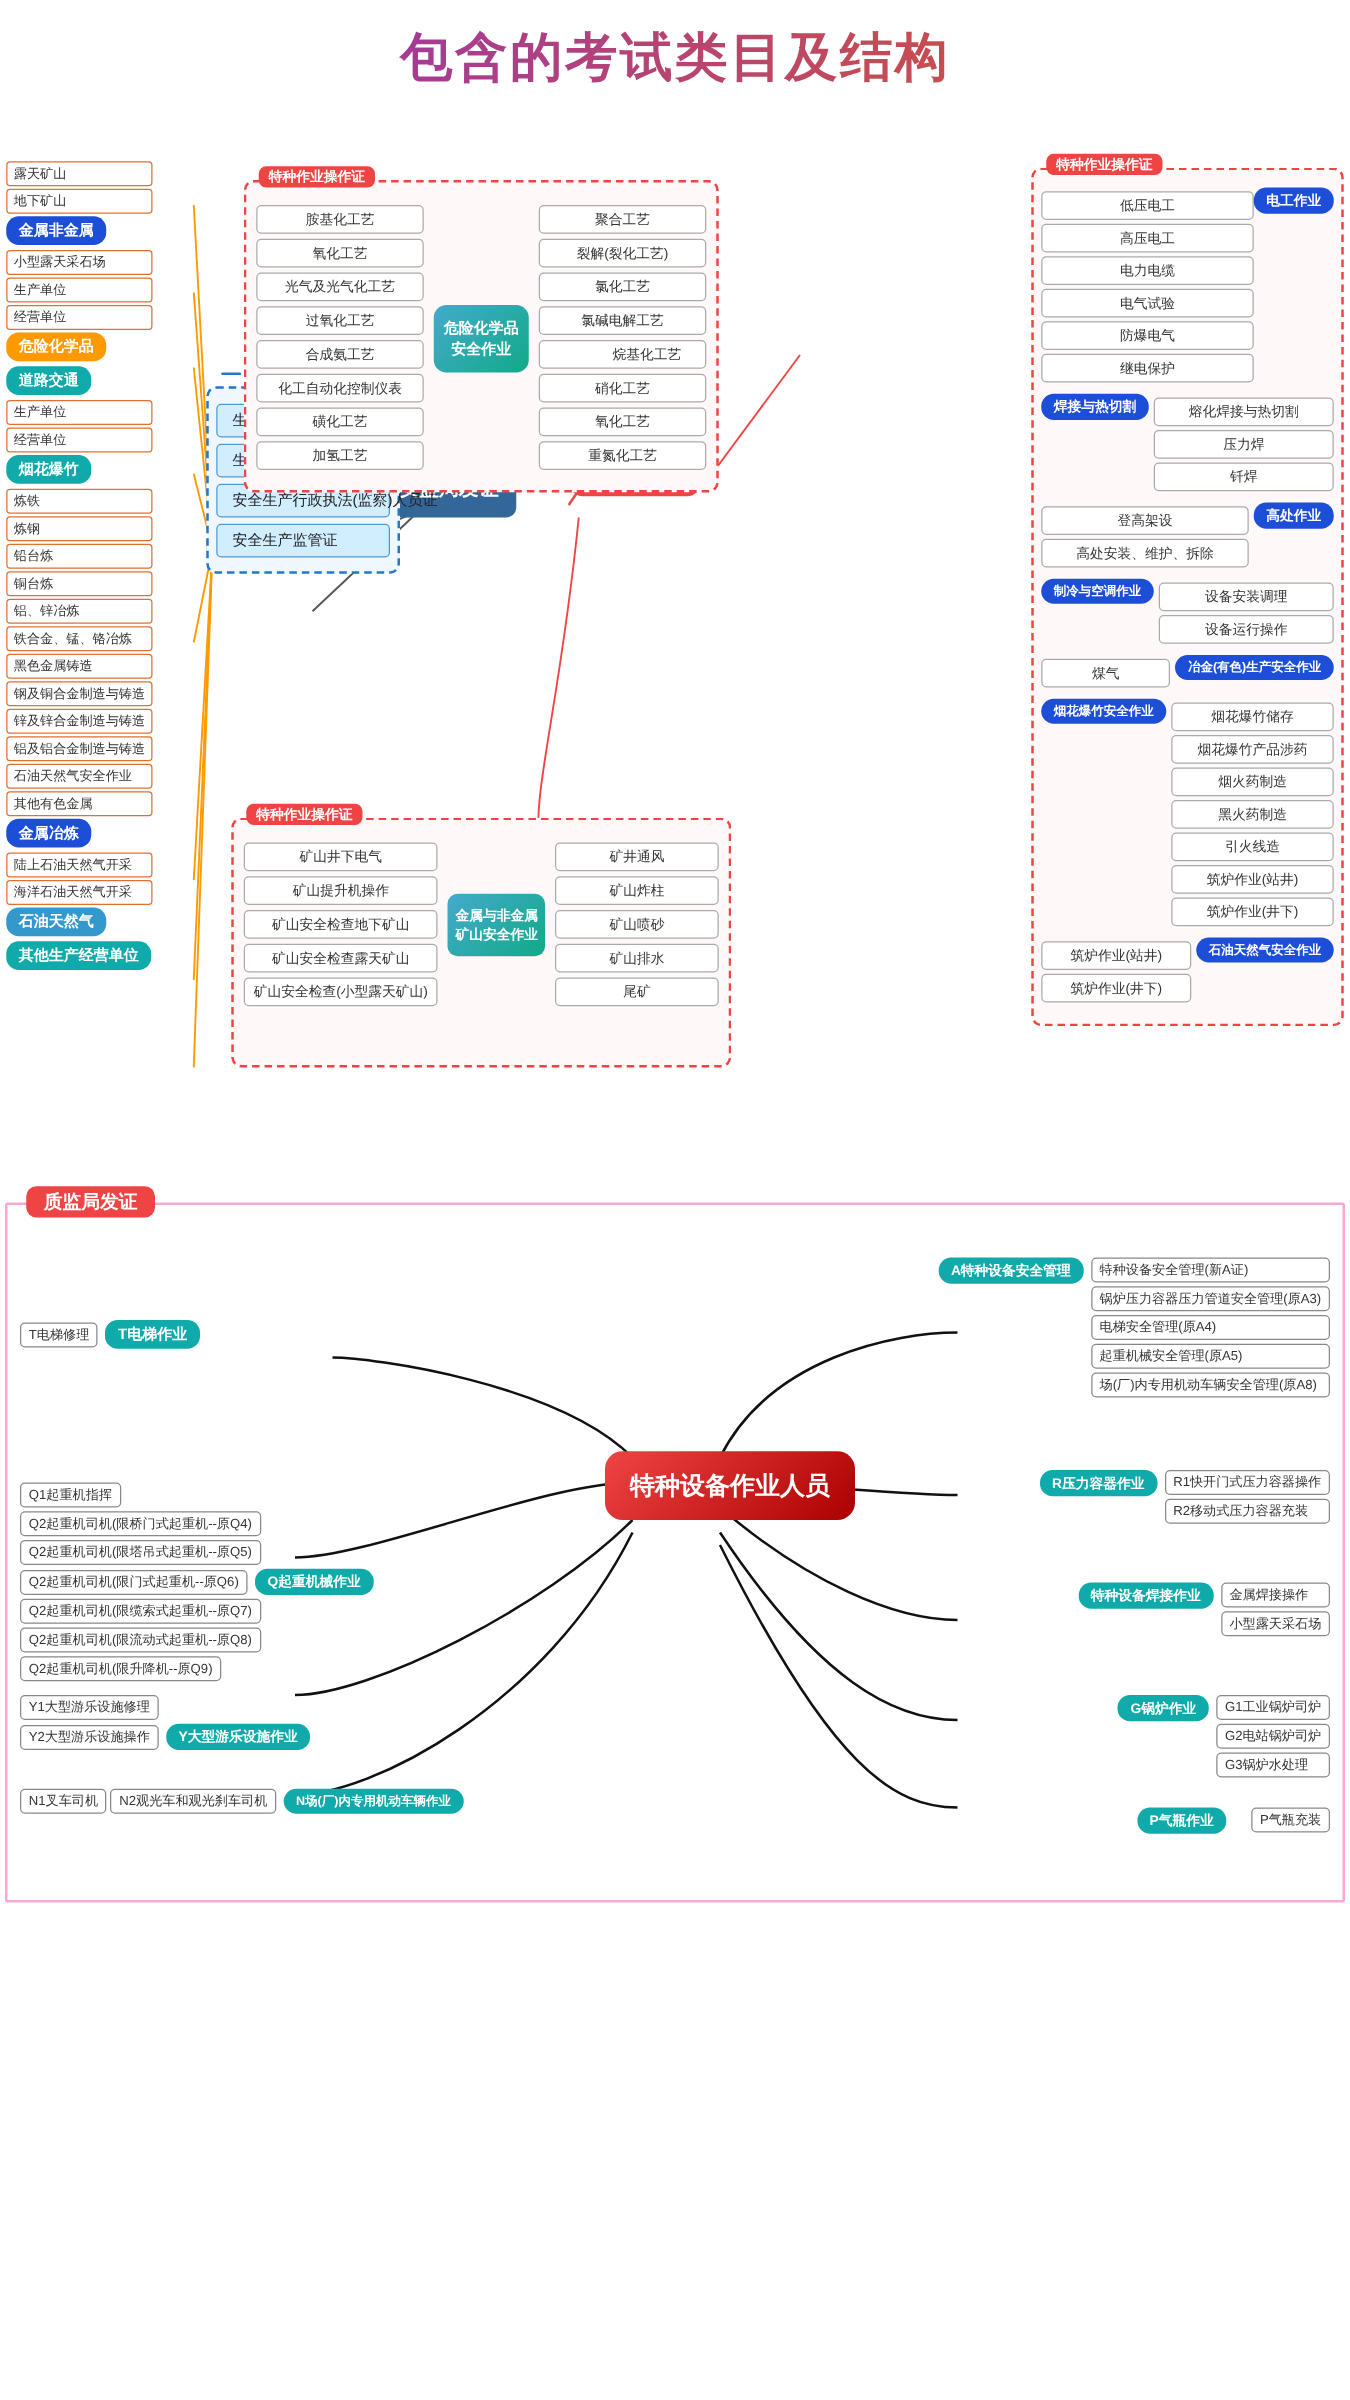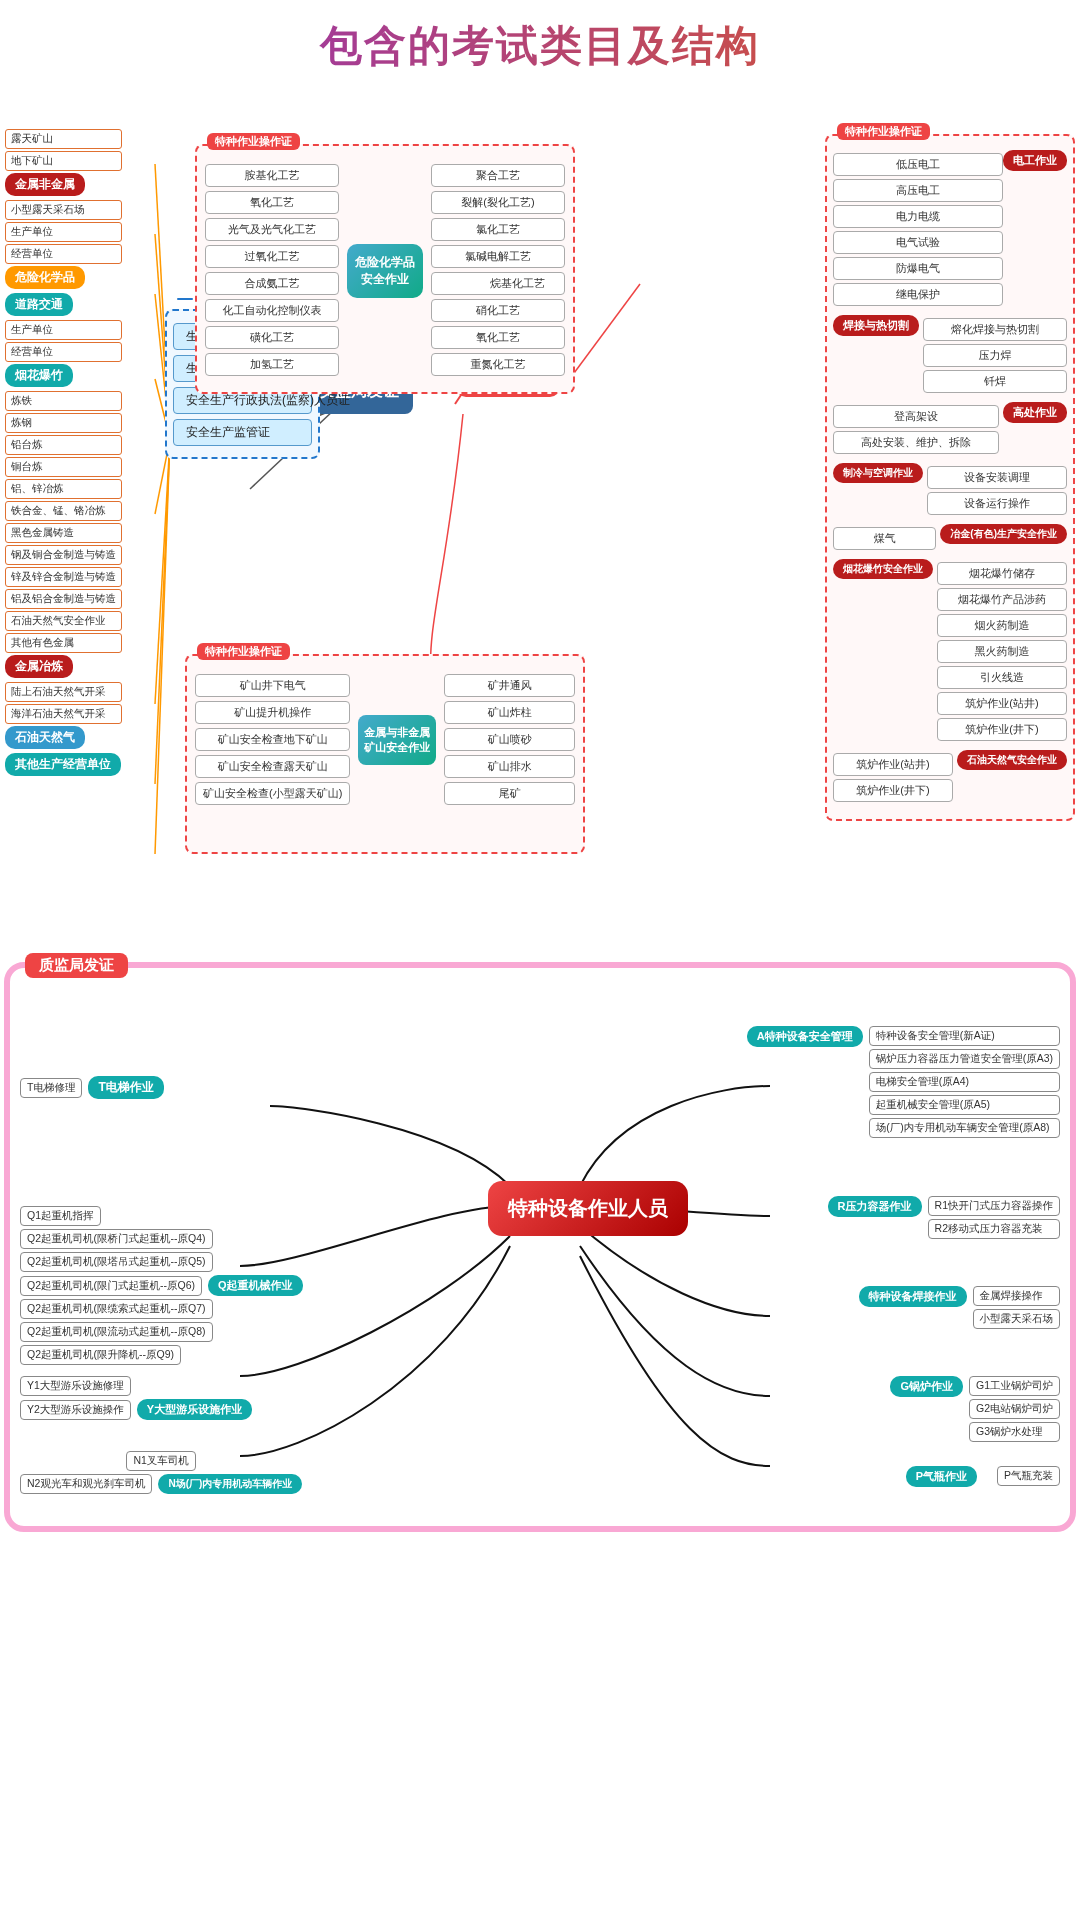--- a/index.html
+++ b/index.html
@@ -121,21 +121,21 @@
       background: #fff;
       border: 1.5px solid #e07030;
       border-radius: 3px;
       padding: 2px 5px;
       font-size: 10.5px;
       color: #333;
       white-space: nowrap;
     }
 
     .green-pill {
-      background: #b91c1c; color: #fff;
+      background: #1d4ed8; color: #fff;
       border-radius: 10px; padding: 3px 10px;
       font-size: 12px; font-weight: bold;
       white-space: nowrap; display: inline-block;
     }
     .teal-pill {
       background: #1aa; color: #fff;
       border-radius: 10px; padding: 3px 10px;
       font-size: 12px; font-weight: bold;
       white-space: nowrap; display: inline-block;
     }
@@ -458,21 +458,21 @@
           <div style="flex:0 0 auto;display:flex;align-items:center;">
             <span class="green-pill" style="font-size:10px;">石油天然气安全作业</span>
           </div>
         </div>
 
       </div>
     </div>
 
   </div>
 
-  <div style="position:relative;margin:8px 4px;border:6px solid #f9a8d4;border-radius:20px;background:#fff;padding:18px 10px 10px 10px;min-height:560px;">
+  <div style="position:relative;margin:8px 4px;border:2px solid #f9a8d4;border-radius:2px;background:#fff;padding:2px 10px 10px 10px;min-height:560px;">
     <span style="position:absolute;top:-15px;left:15px;background:#e44;color:#fff;border-radius:8px;padding:3px 14px;font-size:15px;font-weight:bold;">质监局发证</span>
 
     <div style="position:relative;width:100%;min-height:530px;">
 
       <svg style="position:absolute;top:0;left:0;pointer-events:none;" width="1060" height="540">
 
         <path d="M490,200 C430,140 280,120 250,120" fill="none" stroke="#111" stroke-width="2"></path>
 
         <path d="M490,220 C420,220 280,280 220,280" fill="none" stroke="#111" stroke-width="2"></path>
 
@@ -521,21 +521,21 @@
         <div style="display:flex;flex-direction:column;gap:3px;align-items:flex-start;">
           <div class="small-node">Y1大型游乐设施修理</div>
           <div style="display:flex;align-items:center;gap:6px;">
             <div class="small-node">Y2大型游乐设施操作</div>
             <span class="teal-pill" style="font-size:11px;">Y大型游乐设施作业</span>
           </div>
         </div>
       </div>
 
       <div style="position:absolute;left:0px;top:465px;">
-        <div style="display:flex;flex-direction:column;gap:3px;align-items:center;">
+        <div style="display:flex;gap:3px;align-items:flex-end;">
           <div class="small-node">N1叉车司机</div>
           <div style="display:flex;align-items:center;gap:6px;">
             <div class="small-node">N2观光车和观光刹车司机</div>
             <span class="teal-pill" style="font-size:10px;">N场(厂)内专用机动车辆作业</span>
           </div>
         </div>
       </div>
 
       <div style="position:absolute;right:0px;top:40px;">
         <div style="display:flex;flex-direction:row;align-items:flex-start;gap:6px;">

